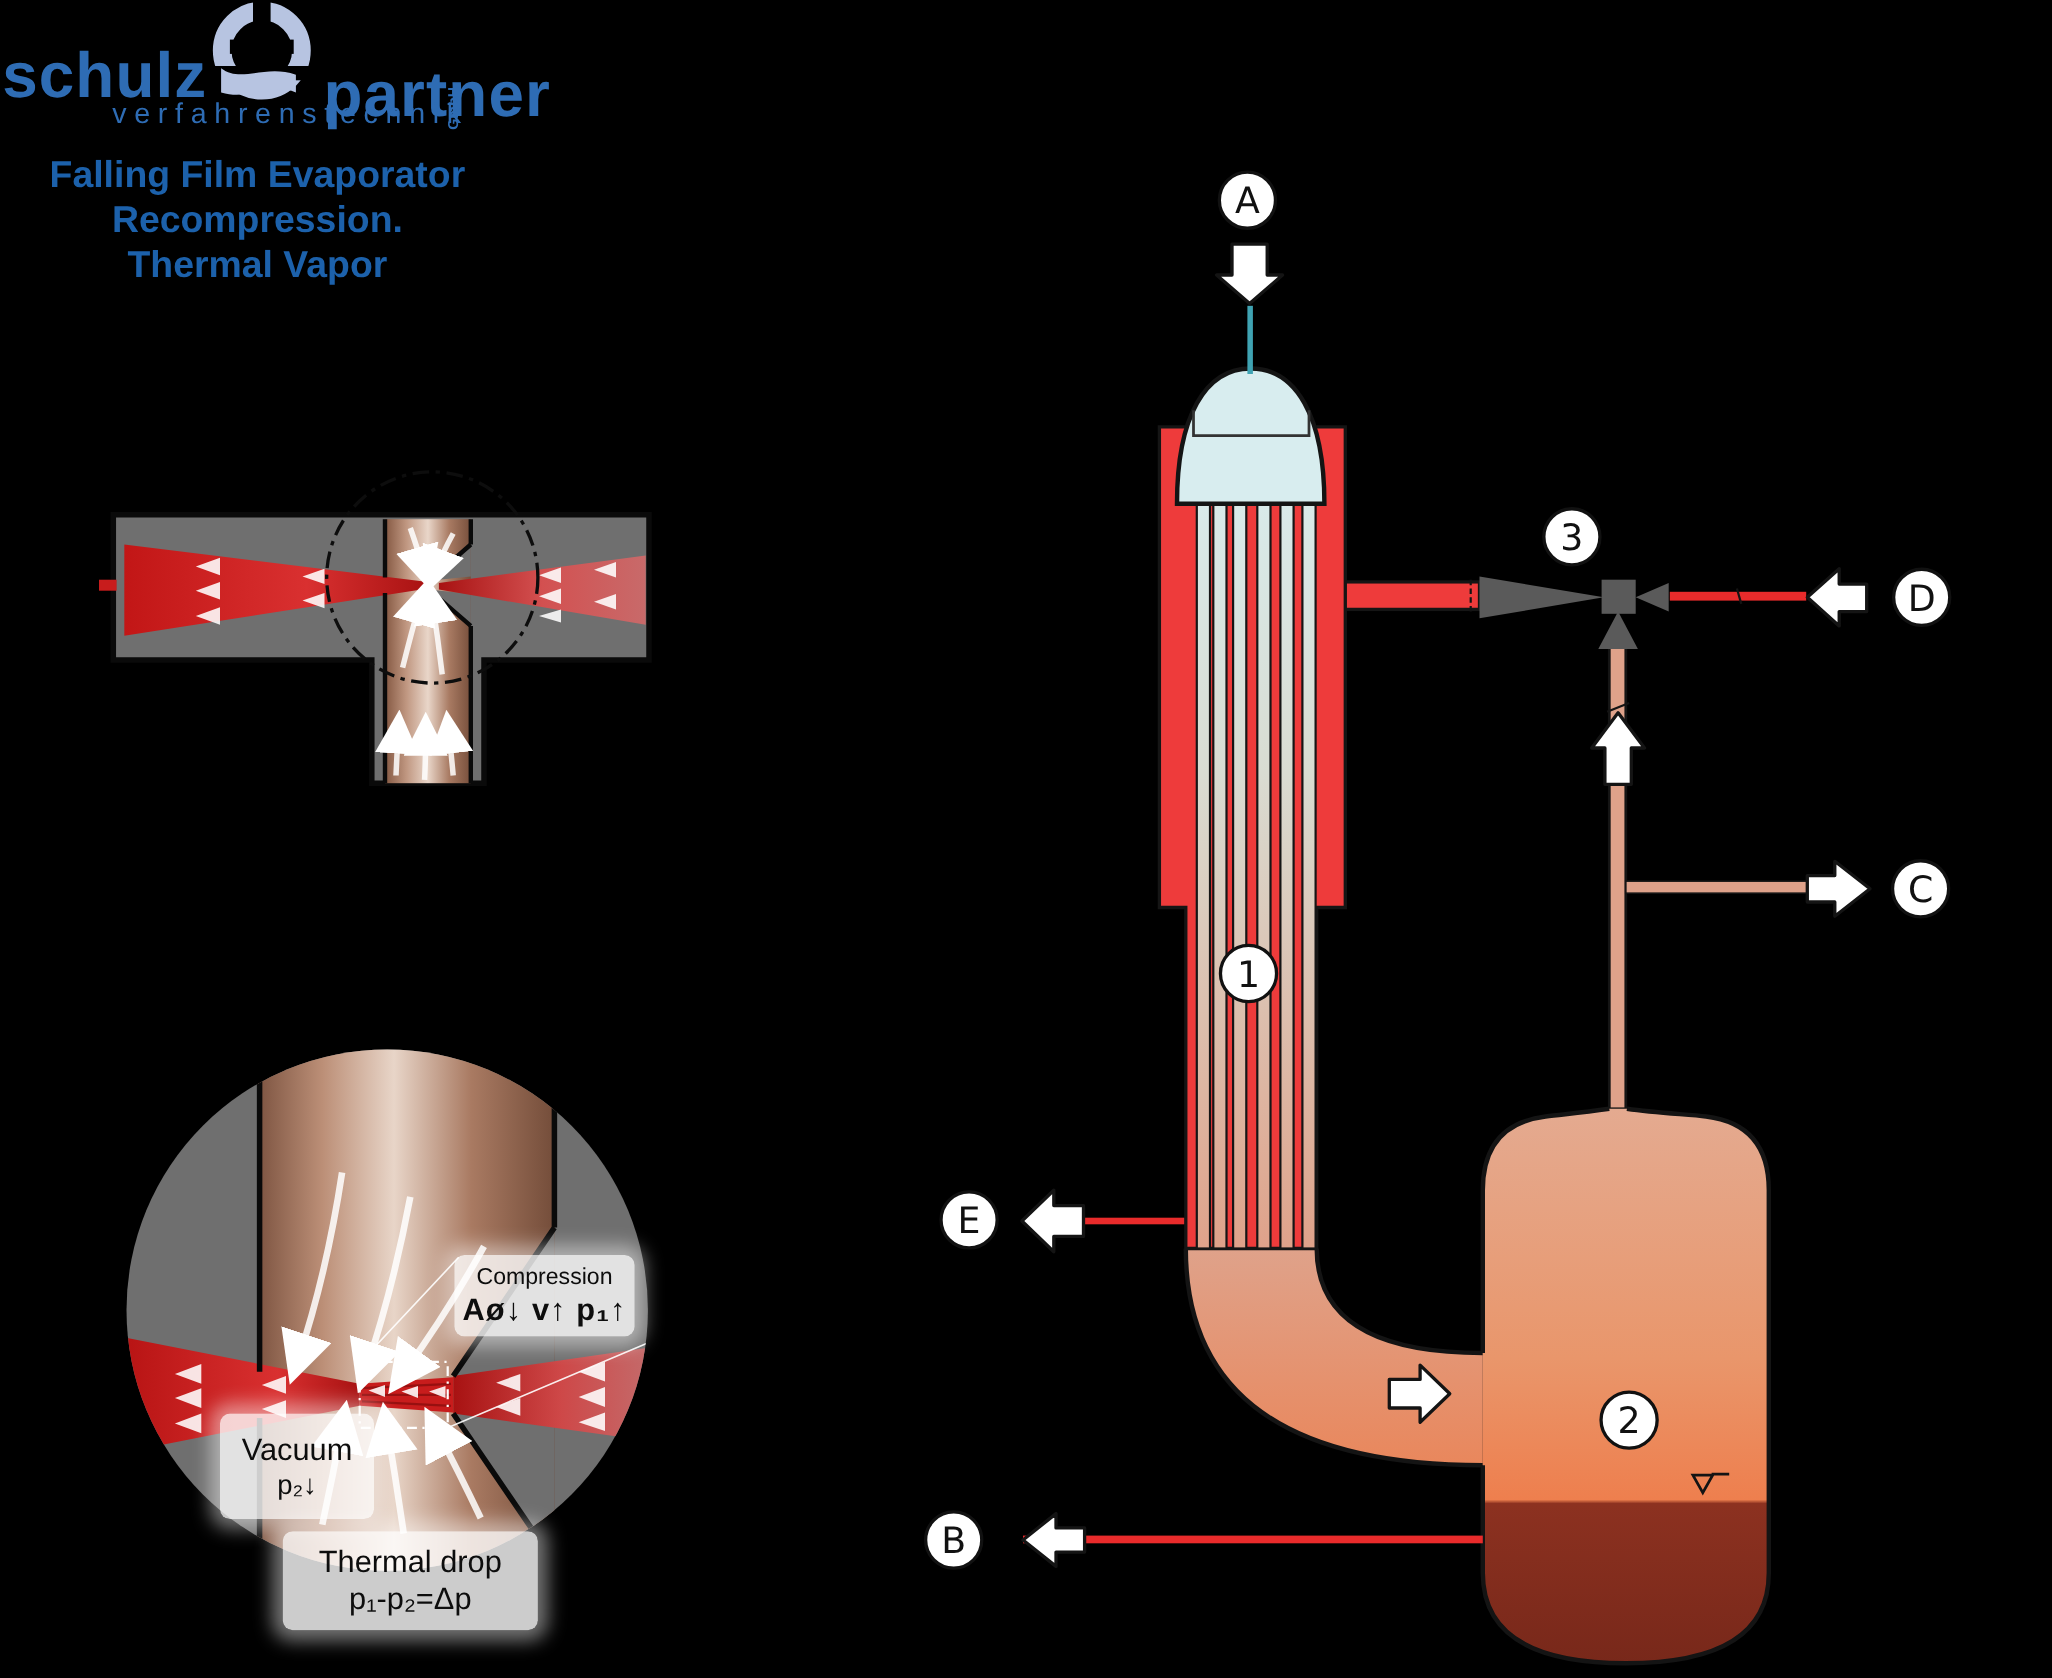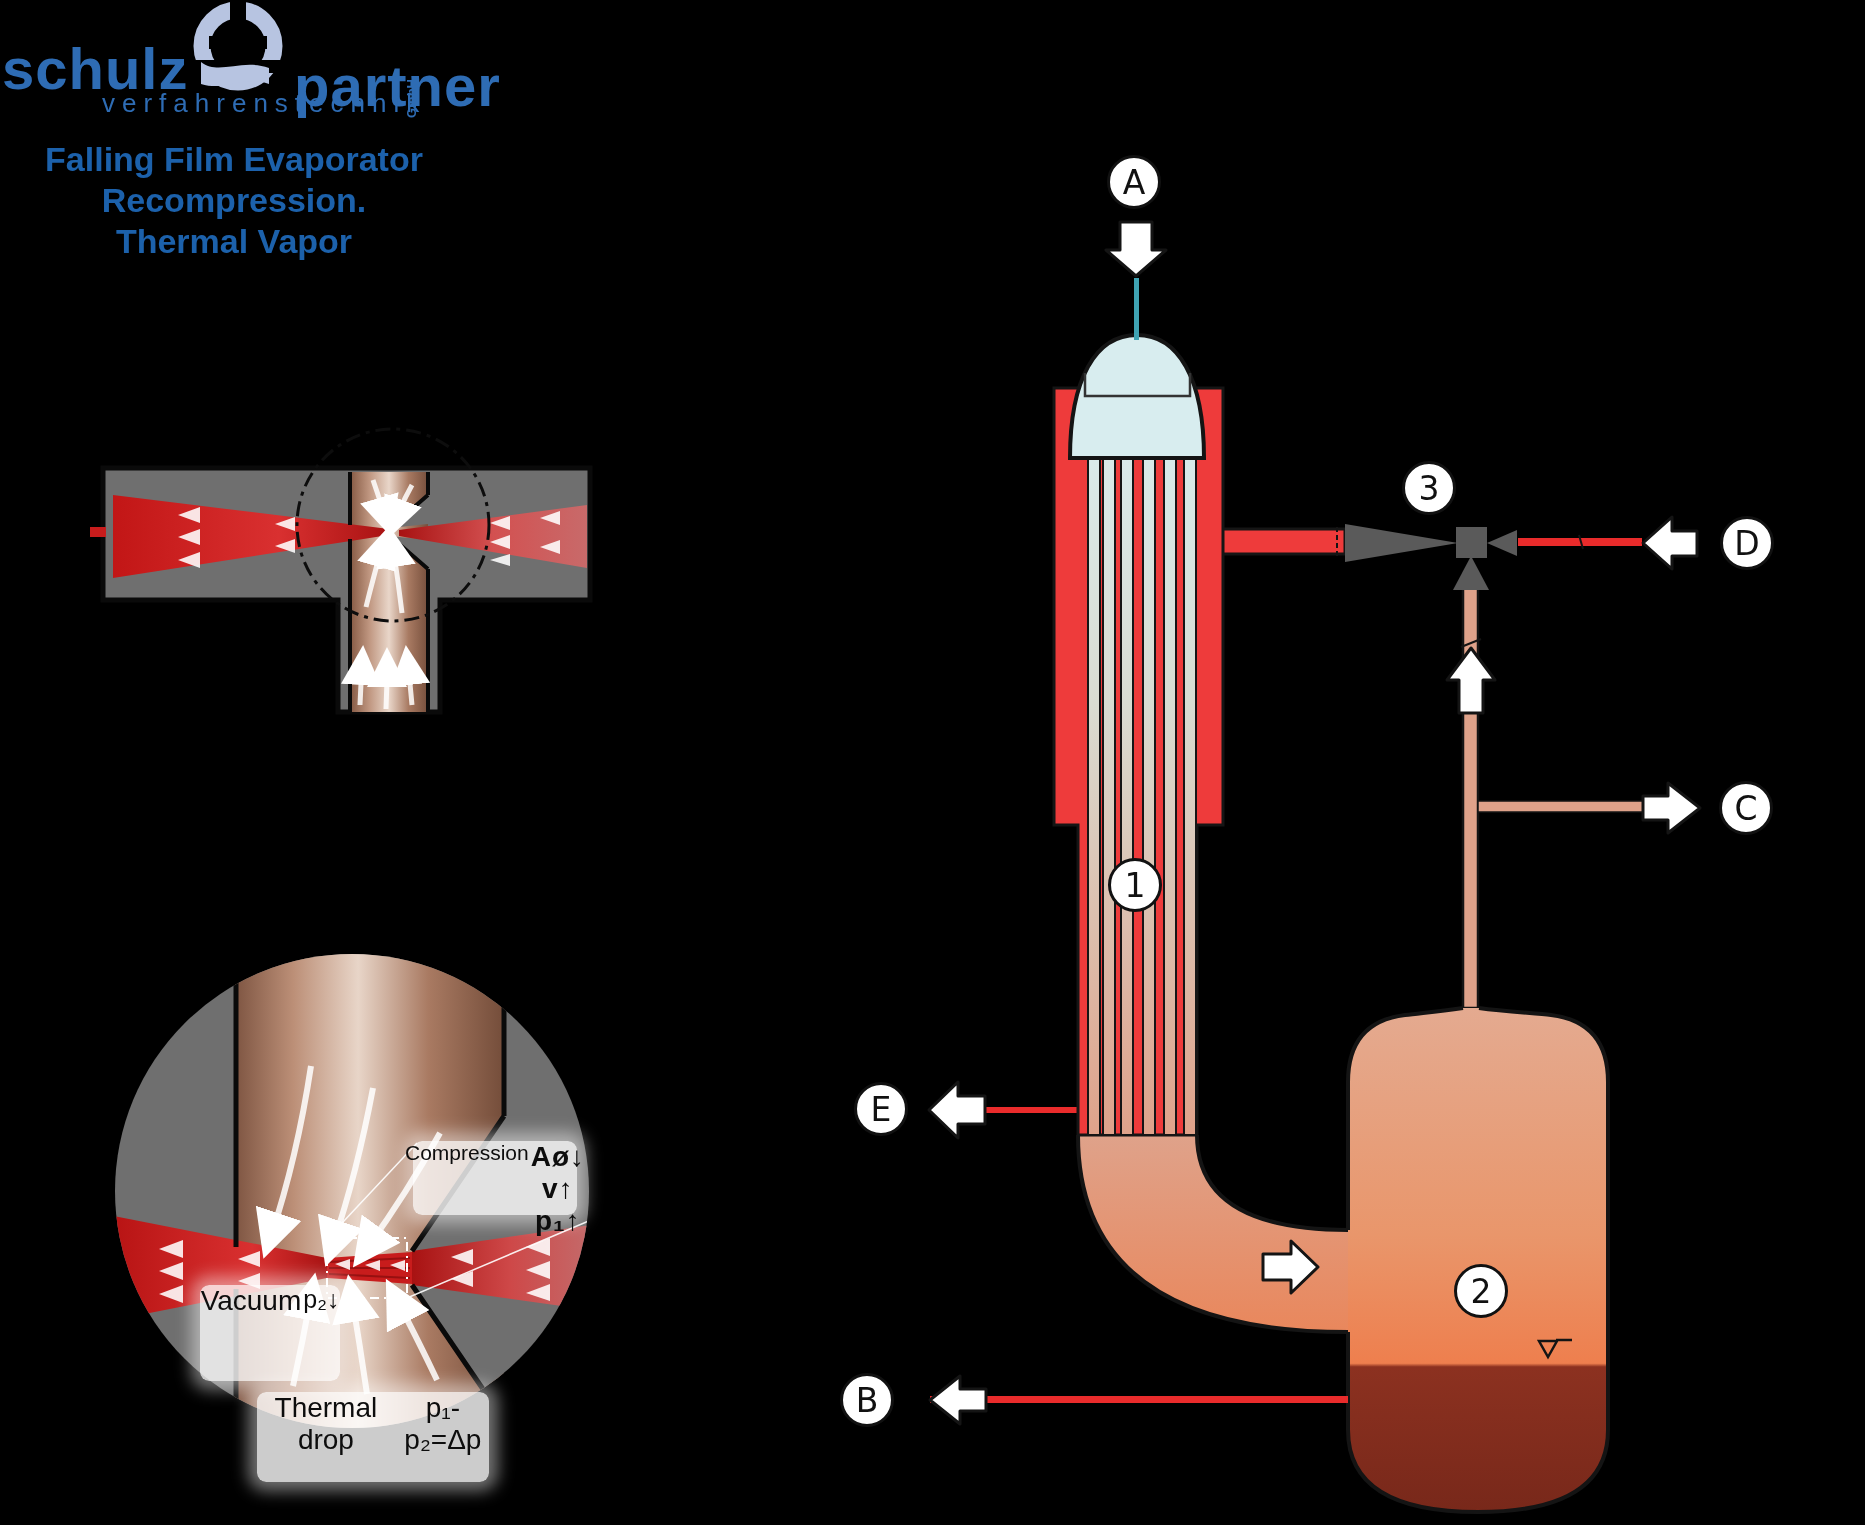--- a/index.html
+++ b/index.html
@@ -12,21 +12,21 @@
   .brand-suffix{position:absolute;color:#2E6CB4;font-size:13px;font-weight:bold;transform:rotate(-90deg);transform-origin:0 0;}
   .title-block{position:absolute;left:22px;top:139px;width:424px;text-align:center;
                color:#1C61AB;font-weight:bold;font-size:34px;line-height:41px;}
   
   .plabel{position:absolute;width:54px;height:54px;border-radius:50%;background:#fff;border:3px solid #111;
           box-sizing:border-box;display:flex;align-items:center;justify-content:center;
           font-family:"DejaVu Sans","Liberation Sans",sans-serif;font-size:33px;color:#111;}
   
   .dbox{position:absolute;background:rgba(255,255,255,0.80);border-radius:9px;
         box-shadow:0 0 16px 9px rgba(255,255,255,0.45);
-        color:#0d0d0d;text-align:center;display:flex;flex-direction:row;justify-content:center;gap:2px;}
+        color:#0d0d0d;text-align:center;display:flex;flex-direction:column;justify-content:center;gap:2px;}
   .dbox .l-small{font-size:21px;}
   .dbox .l-big{font-size:28px;font-weight:bold;letter-spacing:1px;}
   .dbox .l-med{font-size:28px;}
   .dbox .l-sub{font-size:25px;}
   svg{position:absolute;display:block;}
 </style>
 </head>
 <body>
 
 <div id="stage">

